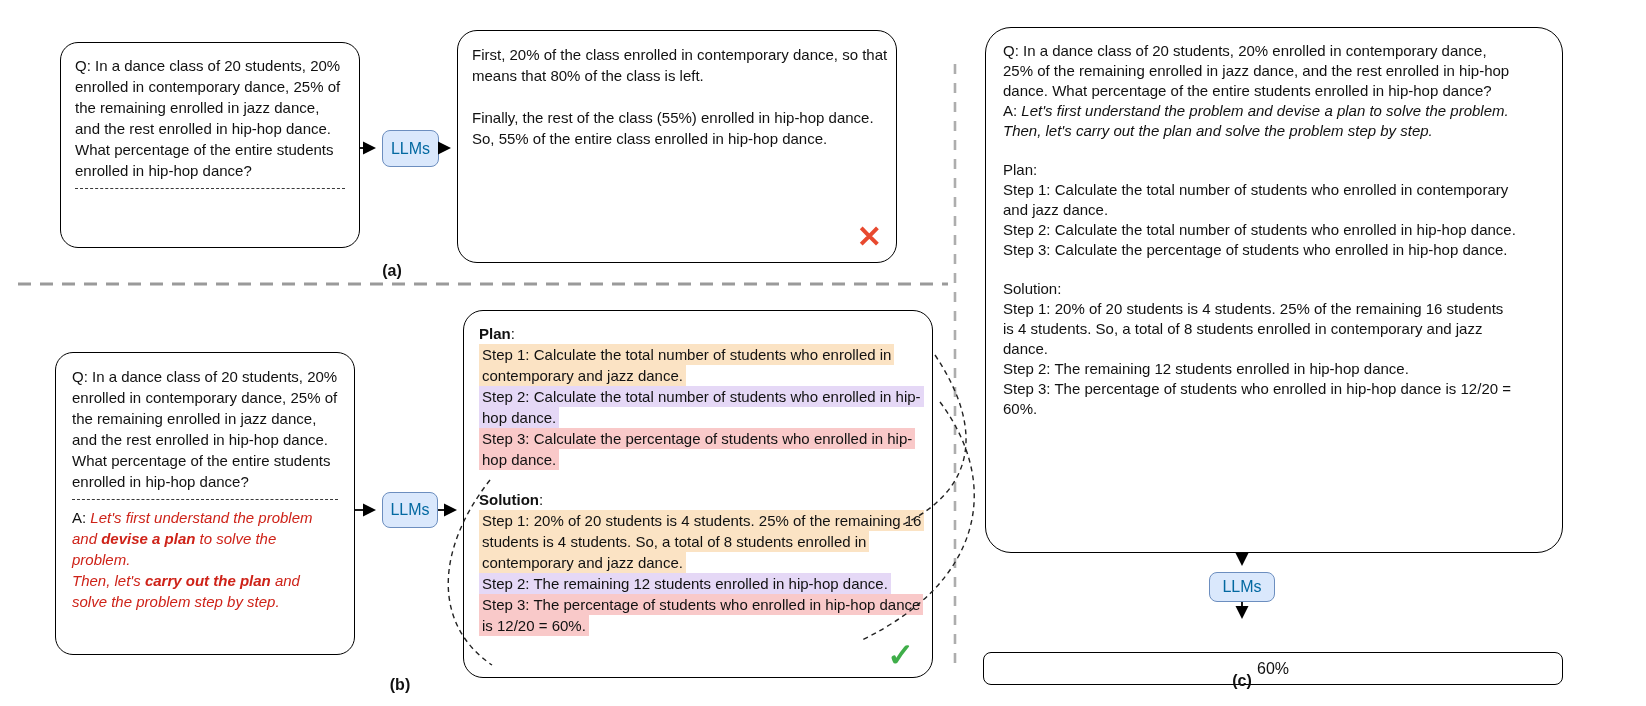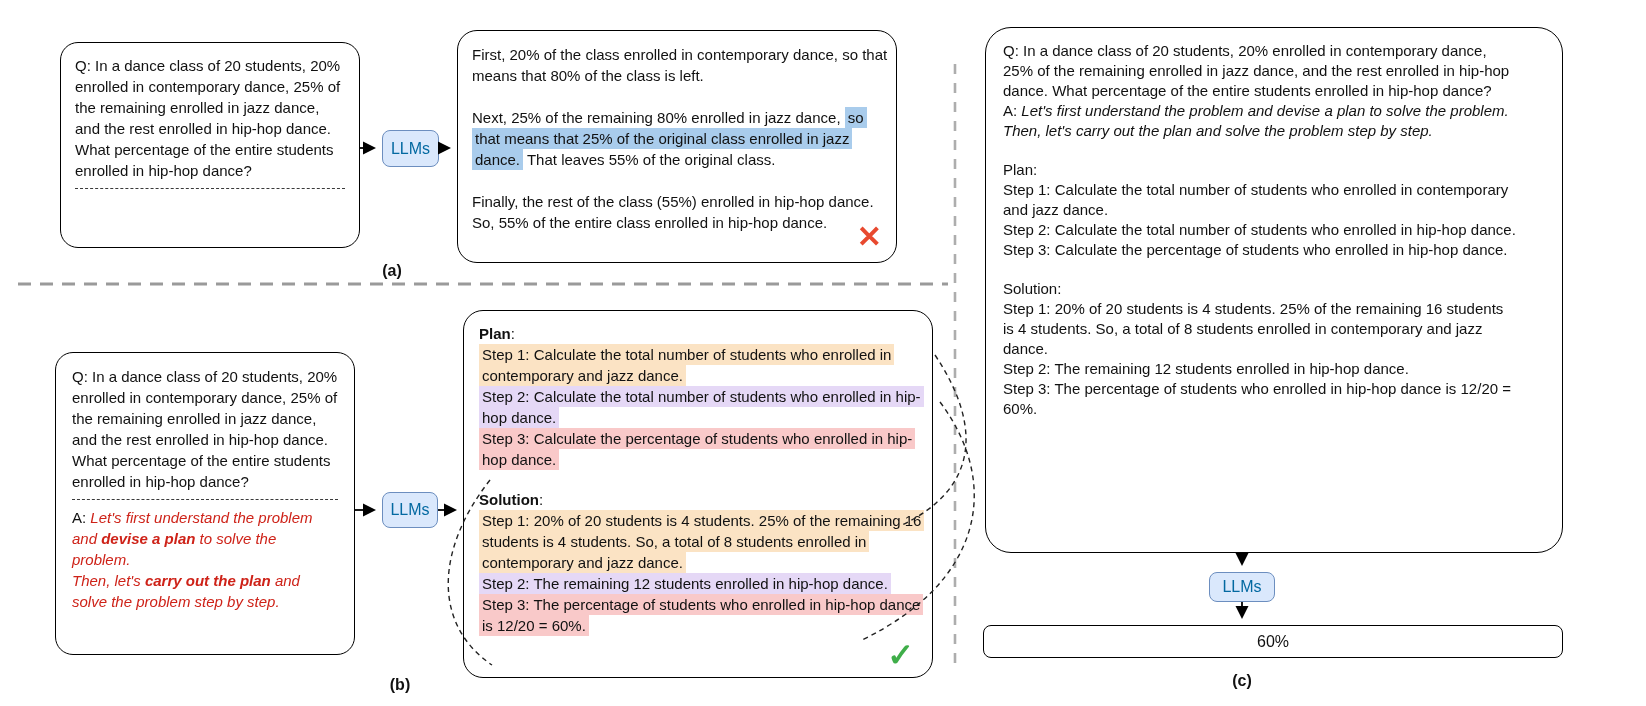--- a/index.html
+++ b/index.html
@@ -23,21 +23,21 @@
 
   
   #b-qbox   { left:55px;  top:352px; width:300px; height:303px; padding:13px 16px; font-size:15px; line-height:21px; }
   #b-resbox { left:463px; top:310px; width:470px; height:368px; padding:12px 10px 12px 15px; font-size:15px; line-height:21px; }
   #b-llm    { left:382px; top:492px; width:56px;  height:36px; }
   #b-label  { left:380px; top:676px; }
 
   
   #c-box    { left:985px; top:27px;  width:578px; height:526px; padding:13px 44px 12px 17px; font-size:15px; line-height:20px; }
   #c-llm    { left:1209px; top:572px; width:66px; height:30px; }
-  #c-ansbox { left:983px; top:625px; width:580px; height:33px; border-radius:8px;
+  #c-ansbox { left:983px; top:652px; width:580px; height:33px; border-radius:8px;
               display:flex; align-items:center; justify-content:center; font-size:16px; }
   #c-label  { left:1222px; top:672px; }
 
   .panel-label { position:absolute; font-weight:bold; font-size:16px; width:40px; text-align:center; }
 
   .llm {
     position:absolute; background:var(--llm-fill,#DAE8FC); border:1.6px solid var(--llm-border,#6C8EBF);
     border-radius:8px; display:flex; align-items:center; justify-content:center; font-size:16px; color:#0369a1;
   }
 
@@ -73,21 +73,20 @@
     <div>Q: In a dance class of 20 students, 20% enrolled in contemporary dance, 25% of the remaining enrolled in jazz dance, and the rest enrolled in hip-hop dance. What percentage of the entire students enrolled in hip-hop dance?</div>
     <div class="dashsep"></div>
   </div>
 
   <div id="a-llm" class="llm">
     <span>LLMs</span>
   </div>
 
   <div id="a-resbox" class="rbox resbox">
     <p class="par">First, 20% of the class enrolled in contemporary dance, so that means that 80% of the class is left.</p>
-    <p class="par"><span>Next, 25% of the remaining 80% enrolled in jazz dance, </span><span class="hl hl-blue">so that means that 25% of the original class enrolled in jazz dance.</span><span> That leaves 55% of the original class.</span></p>
     <p class="par">Finally, the rest of the class (55%) enrolled in hip-hop dance. So, 55% of the entire class enrolled in hip-hop dance.</p>
     <span id="a-xmark" class="result-icon">✕</span>
   </div>
 
   <div id="a-label" class="panel-label">(a)</div>
 
   <div id="b-qbox" class="rbox qbox">
     <div>Q: In a dance class of 20 students, 20% enrolled in contemporary dance, 25% of the remaining enrolled in jazz dance, and the rest enrolled in hip-hop dance. What percentage of the entire students enrolled in hip-hop dance?</div>
     <div class="dashsep"></div>
     <div>

